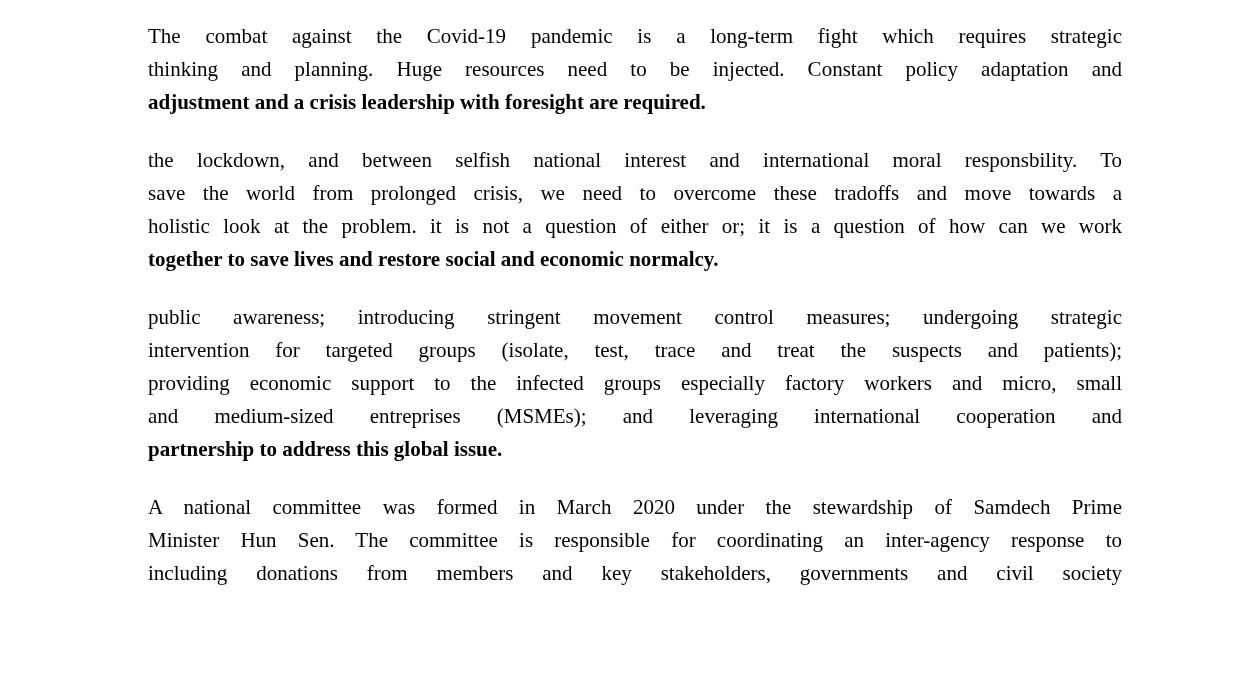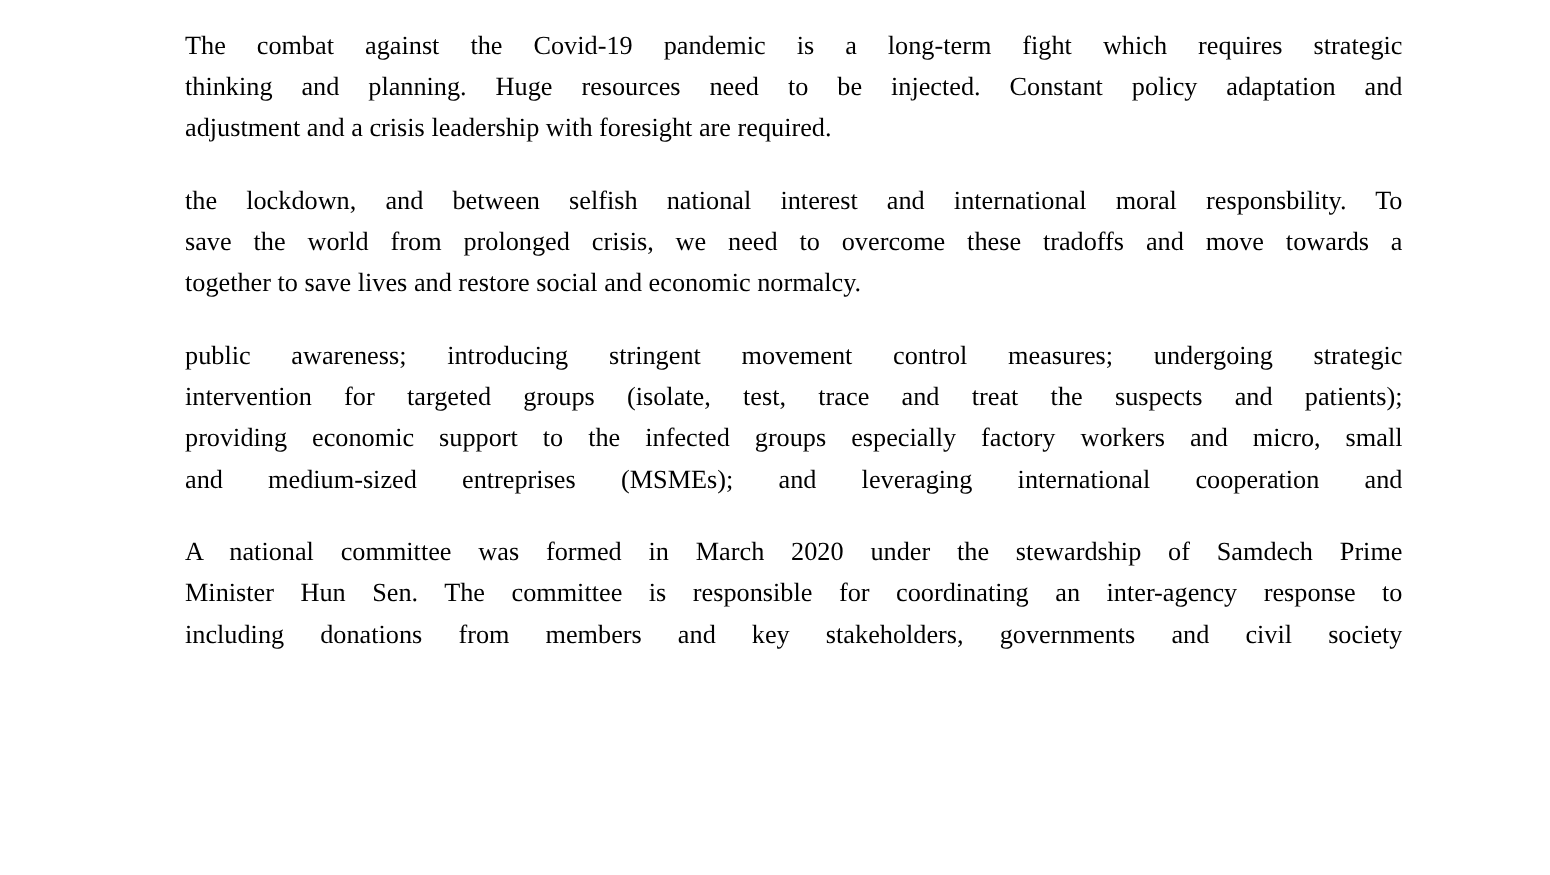--- a/index.html
+++ b/index.html
@@ -28,40 +28,43 @@
   }
   .line {
     height: 33px;
     overflow: hidden;
     text-align: justify;
     text-align-last: justify;
     white-space: normal;
   }
   .line.endline {
     text-align-last: left;
+    font-weight: bold;
   }
 </style>
 </head>
 <body>
 
 <div class="page">
   <div class="paragraph">
       <div class="line">The combat against the Covid-19 pandemic is a long-term fight which requires strategic</div>
       <div class="line">thinking and planning. Huge resources need to be injected. Constant policy adaptation and</div>
       <div class="line endline">adjustment and a crisis leadership with foresight are required.</div>
     </div>
   <div class="paragraph">
       <div class="line">the lockdown, and between selfish national interest and international moral responsbility. To</div>
       <div class="line">save the world from prolonged crisis, we need to overcome these tradoffs and move towards a</div>
+      <div class="line">holistic look at the problem. it is not a question of either or; it is a question of how can we work</div>
       <div class="line endline">together to save lives and restore social and economic normalcy.</div>
     </div>
   <div class="paragraph">
       <div class="line">public awareness; introducing stringent movement control measures; undergoing strategic</div>
       <div class="line">intervention for targeted groups (isolate, test, trace and treat the suspects and patients);</div>
       <div class="line">providing economic support to the infected groups especially factory workers and micro, small</div>
       <div class="line">and medium-sized entreprises (MSMEs); and leveraging international cooperation and</div>
+      <div class="line endline">partnership to address this global issue.</div>
     </div>
   <div class="paragraph">
       <div class="line">A national committee was formed in March 2020 under the stewardship of Samdech Prime</div>
       <div class="line">Minister Hun Sen. The committee is responsible for coordinating an inter-agency response to</div>
       <div class="line">including donations from members and key stakeholders, governments and civil society</div>
     </div>
 </div>
 
 </body></html>

